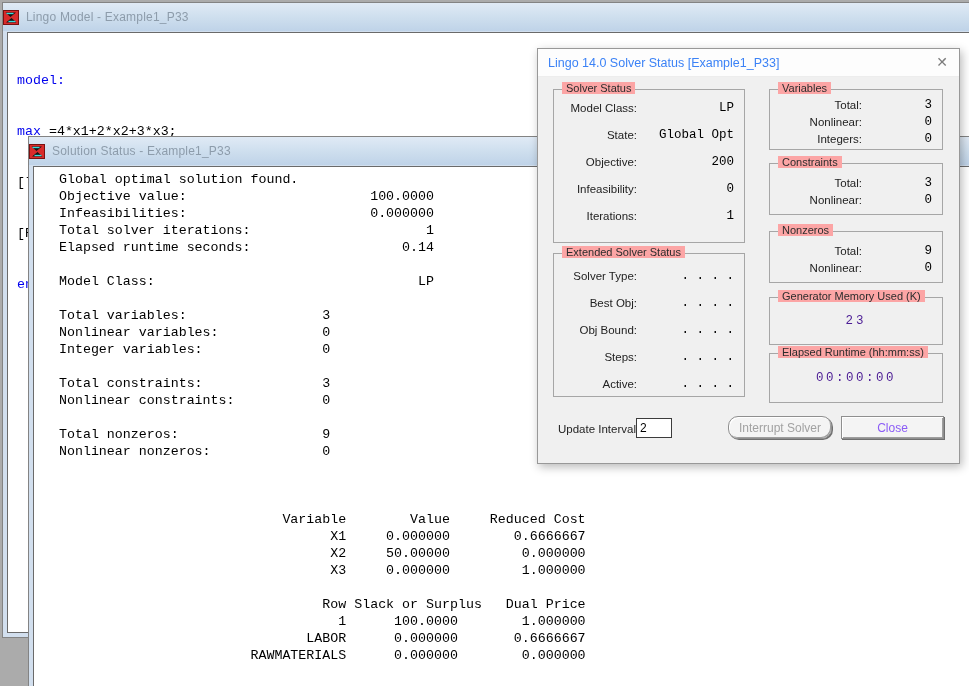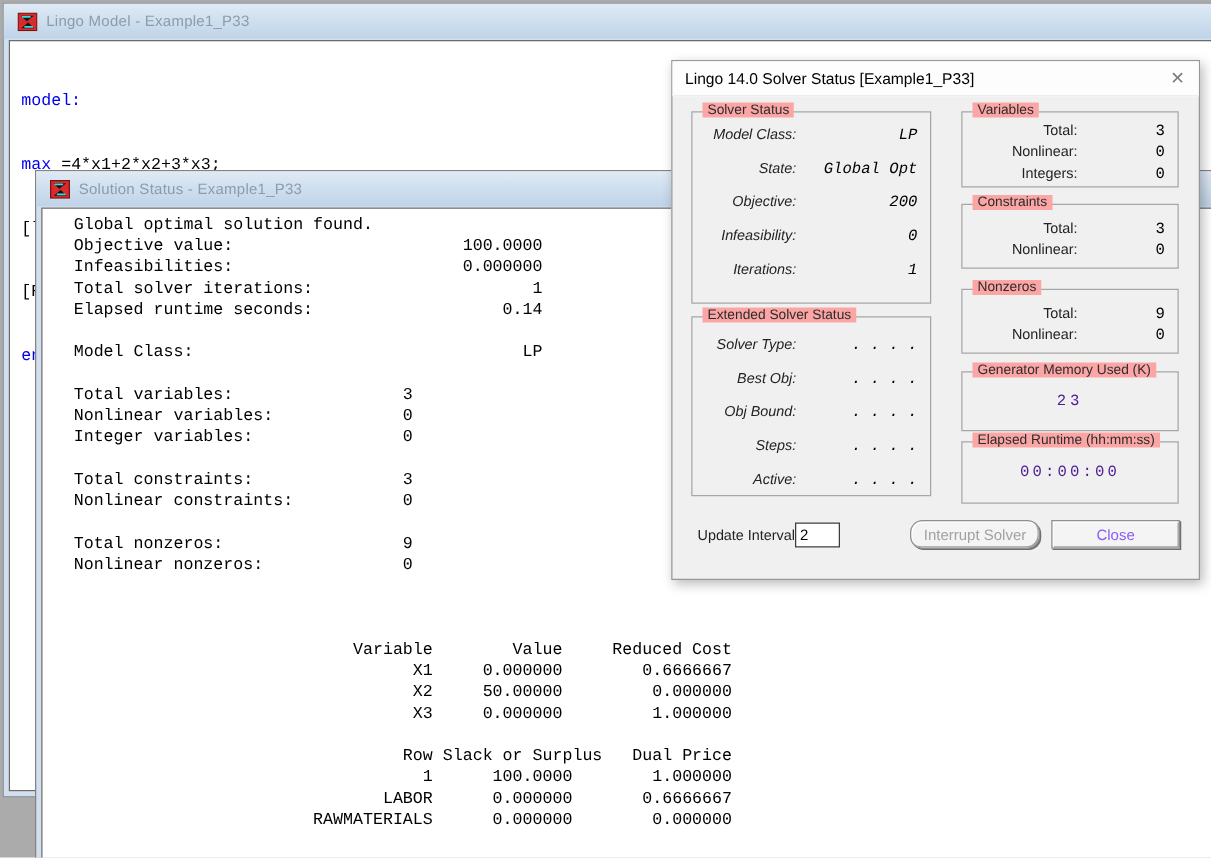--- a/index.html
+++ b/index.html
@@ -10,21 +10,21 @@
     -webkit-font-smoothing:antialiased;
   }
   
   .mdi-win{
     position:absolute;
     background:#d2dfee;
     border:1px solid #838383;
   }
   .mdi-titlebar{
     height:28px;display:flex;align-items:center;gap:7px;
-    padding-left:11px;
+    padding-left:0;
     background:linear-gradient(180deg,#e0eaf5 0%,#d0e0ef 45%,#bfd3e8 100%);
     font-size:12px;color:#8d9cab;
     white-space:nowrap;overflow:hidden;
   }
   .mdi-title{letter-spacing:.2px;}
   .win-icon{width:16px;height:15px;display:inline-block;flex:0 0 auto;}
   .mdi-content{
     position:absolute;left:4px;top:29px;right:-2px;bottom:4px;
     background:#fff;border:1px solid #6a6a6a;overflow:hidden;
   }
@@ -43,37 +43,37 @@
     position:absolute;left:537px;top:48px;width:421px;height:414px;
     background:#f0f0f0;border:1px solid #989898;
     box-shadow:2px 3px 9px rgba(0,0,0,.28);
     font-size:11.5px;color:#1f1f1f;
   }
   .dlg-titlebar{
     height:27px;background:#fdfdfd;display:flex;align-items:center;
     border-bottom:1px solid #ededed;
   }
   .dlg-title{
-    flex:1;padding-left:10px;font-size:12.5px;color:#000000;
+    flex:1;padding-left:10px;font-size:12.5px;color:#3b82f6;
     white-space:nowrap;overflow:hidden;
   }
   .dlg-close{
     width:34px;text-align:center;color:#7c7c7c;font-size:14px;cursor:default;
     line-height:27px;
   }
   .groupbox{
     position:absolute;border:1px solid #a6a6a6;background:#f0f0f0;
   }
   .gb-title{
     position:absolute;top:-8px;left:8px;background:#fca5a5;
     padding:0 4px;font-size:11px;color:#2c2c2c;white-space:nowrap;
   }
   .gb-rows{display:block;}
   .gb-row{display:flex;align-items:center;padding:0 10px 0 8px;}
-  .rows-lg .gb-row{height:27px;font-style:italic;}
+  .rows-lg .gb-row{height:27px;}
   .rows-sm .gb-row{height:17px;}
   .rows-lg{padding-top:4px;}
   .gb-lab{text-align:right;color:#222;}
   .rows-lg .gb-lab{width:75px;}
   .rows-sm .gb-lab{width:84px;}
   .gb-val{
     flex:1;text-align:right;
     font-family:"Liberation Mono","DejaVu Sans Mono",monospace;
     font-size:12.5px;color:#000;
   }

